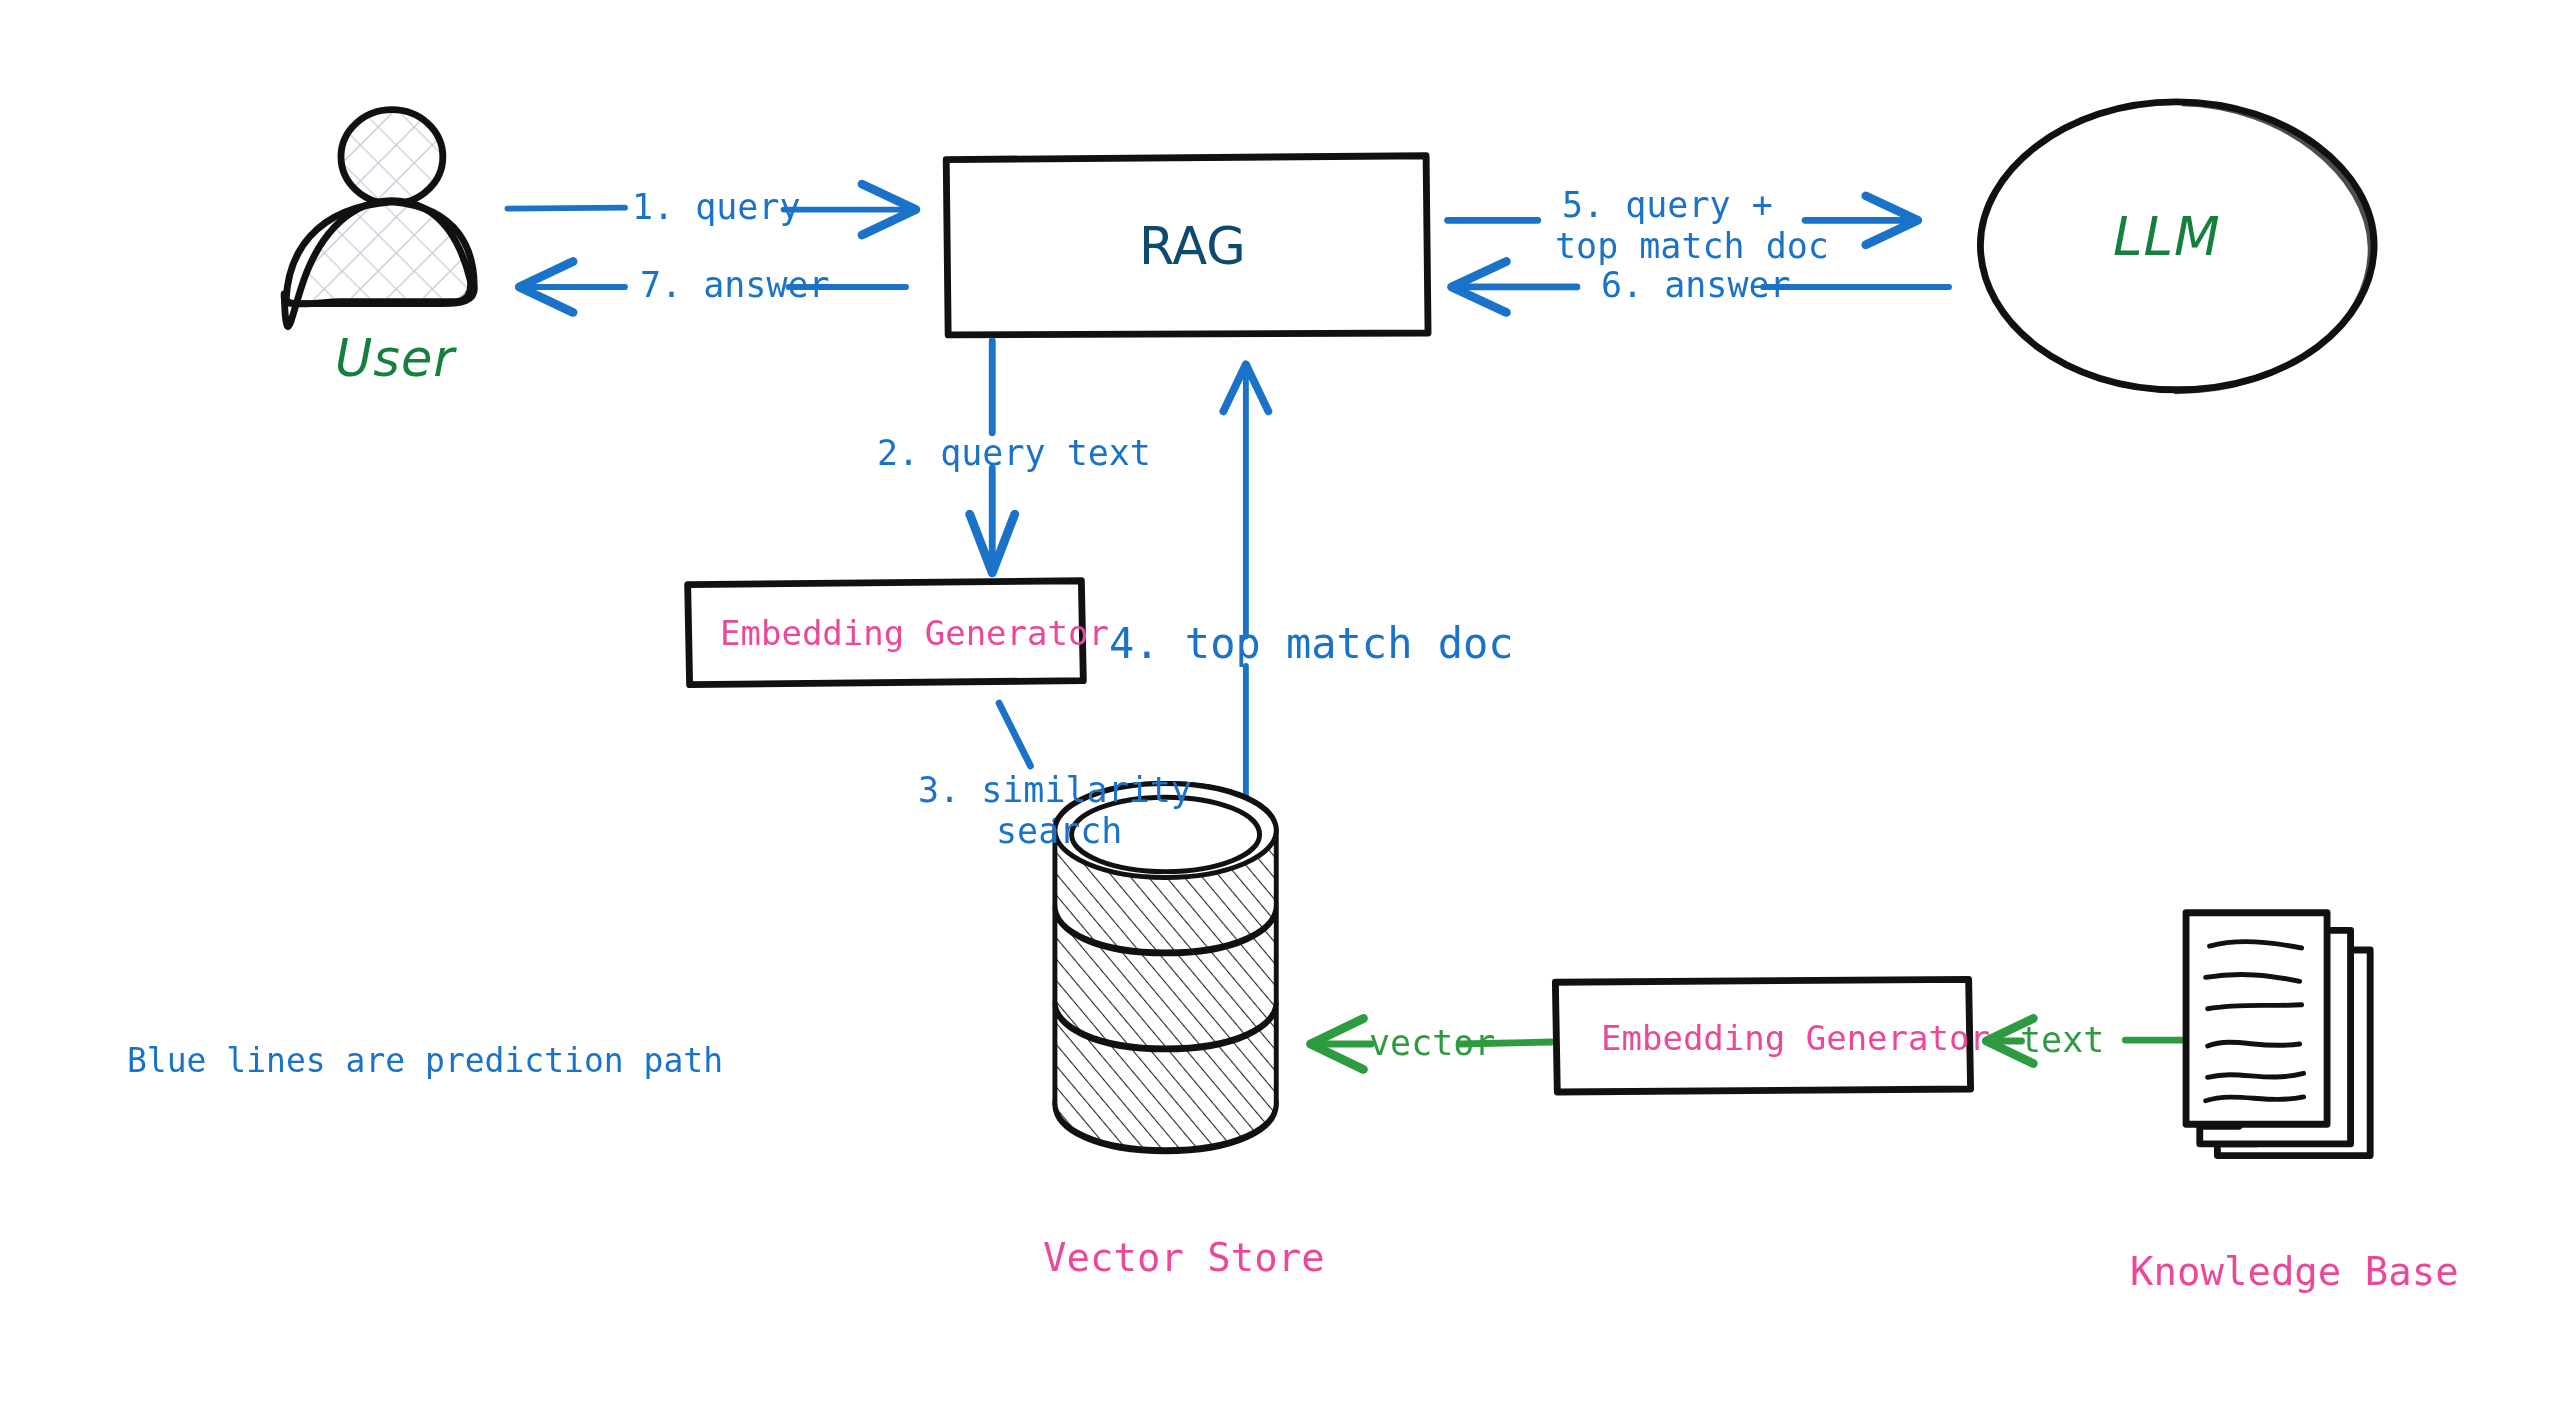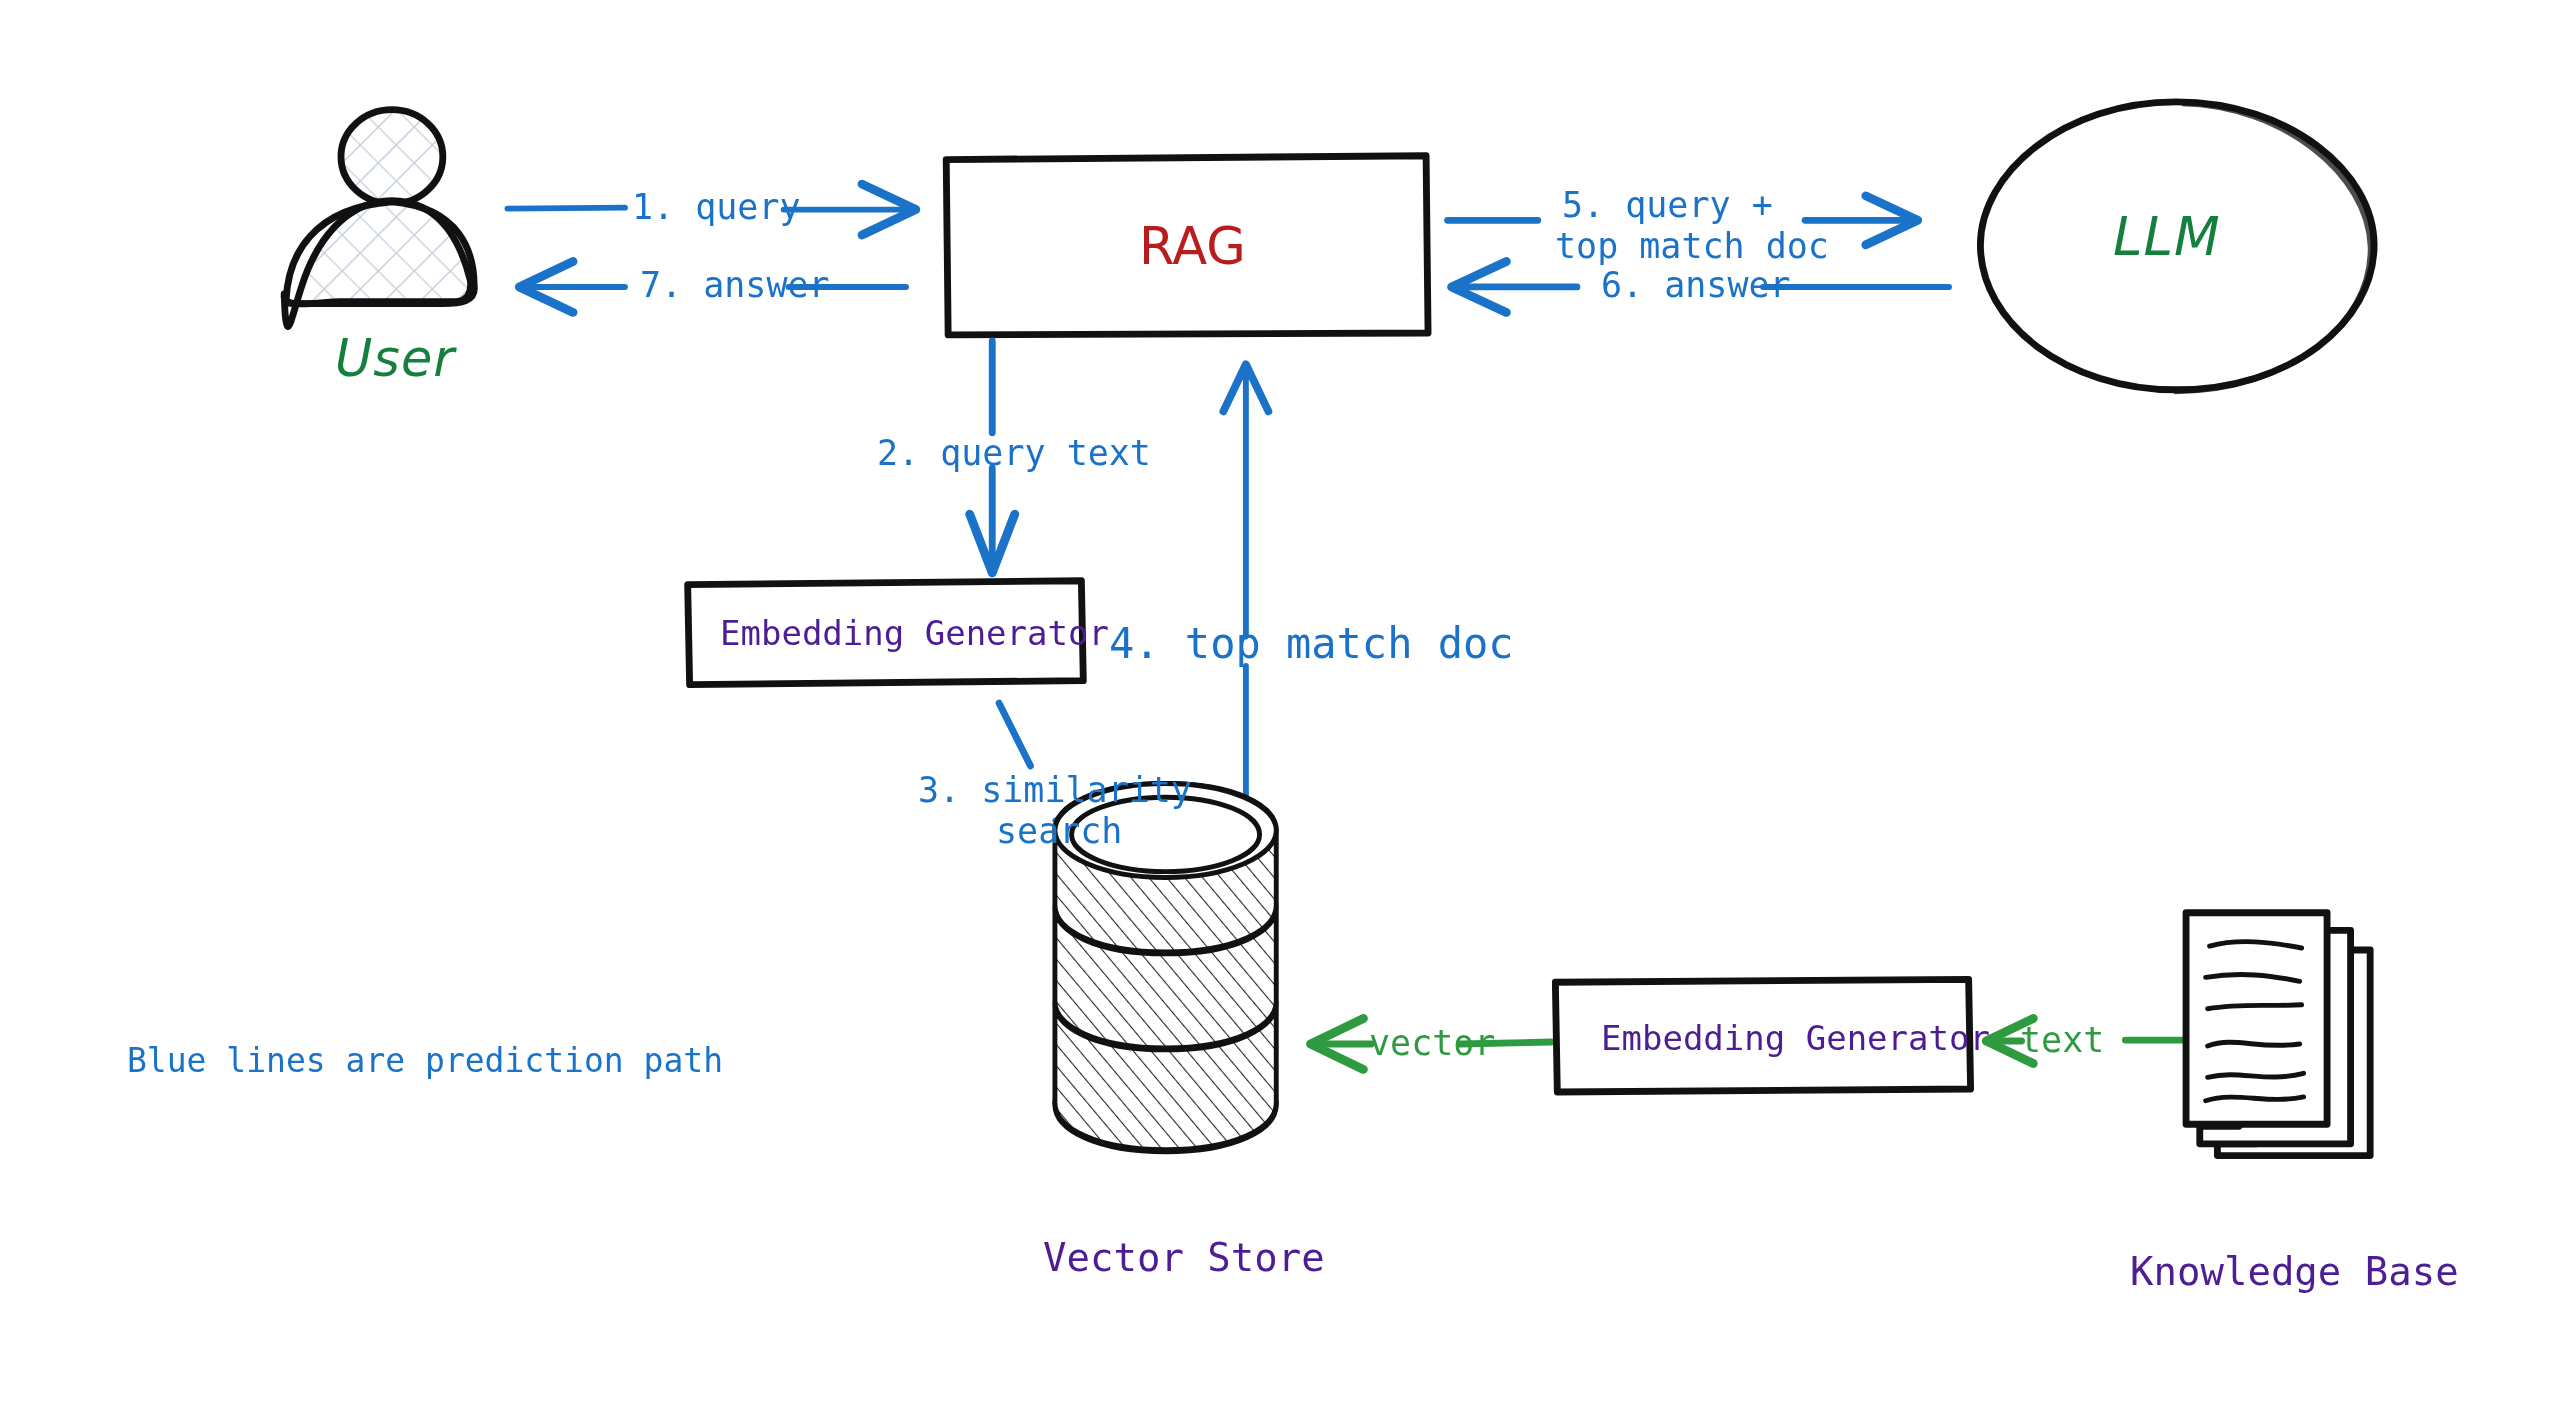--- a/index.html
+++ b/index.html
@@ -22,21 +22,21 @@
   }
   svg.layer {
     position: absolute;
     left: 0; top: 0;
     width: 2576px;
     height: 1422px;
     overflow: visible;
   }
   .node-label {
     position: absolute;
-    color: #4c1d95;
+    color: #ec4899;
     font-family: "DejaVu Sans Mono", monospace;
     white-space: pre;
     line-height: 1.15;
   }
   .edge-label {
     position: absolute;
     font-family: "DejaVu Sans Mono", monospace;
     white-space: pre;
     line-height: 1.2;
   }
@@ -44,21 +44,21 @@
   .green { color: #2e9b41; }
   .legend-line {
     position: absolute;
     font-family: "DejaVu Sans Mono", monospace;
     font-size: 33px;
     white-space: pre;
   }
   .rag-title {
     position: absolute;
     font-family: "DejaVu Sans", sans-serif;
-    color: #b91c1c;
+    color: #0c4a6e;
     white-space: pre;
   }
   .hand {
     position: absolute;
     font-family: "DejaVu Sans", sans-serif;
     color: #15803d;
     white-space: pre;
     font-style: italic;
     letter-spacing: 1px;
   }

